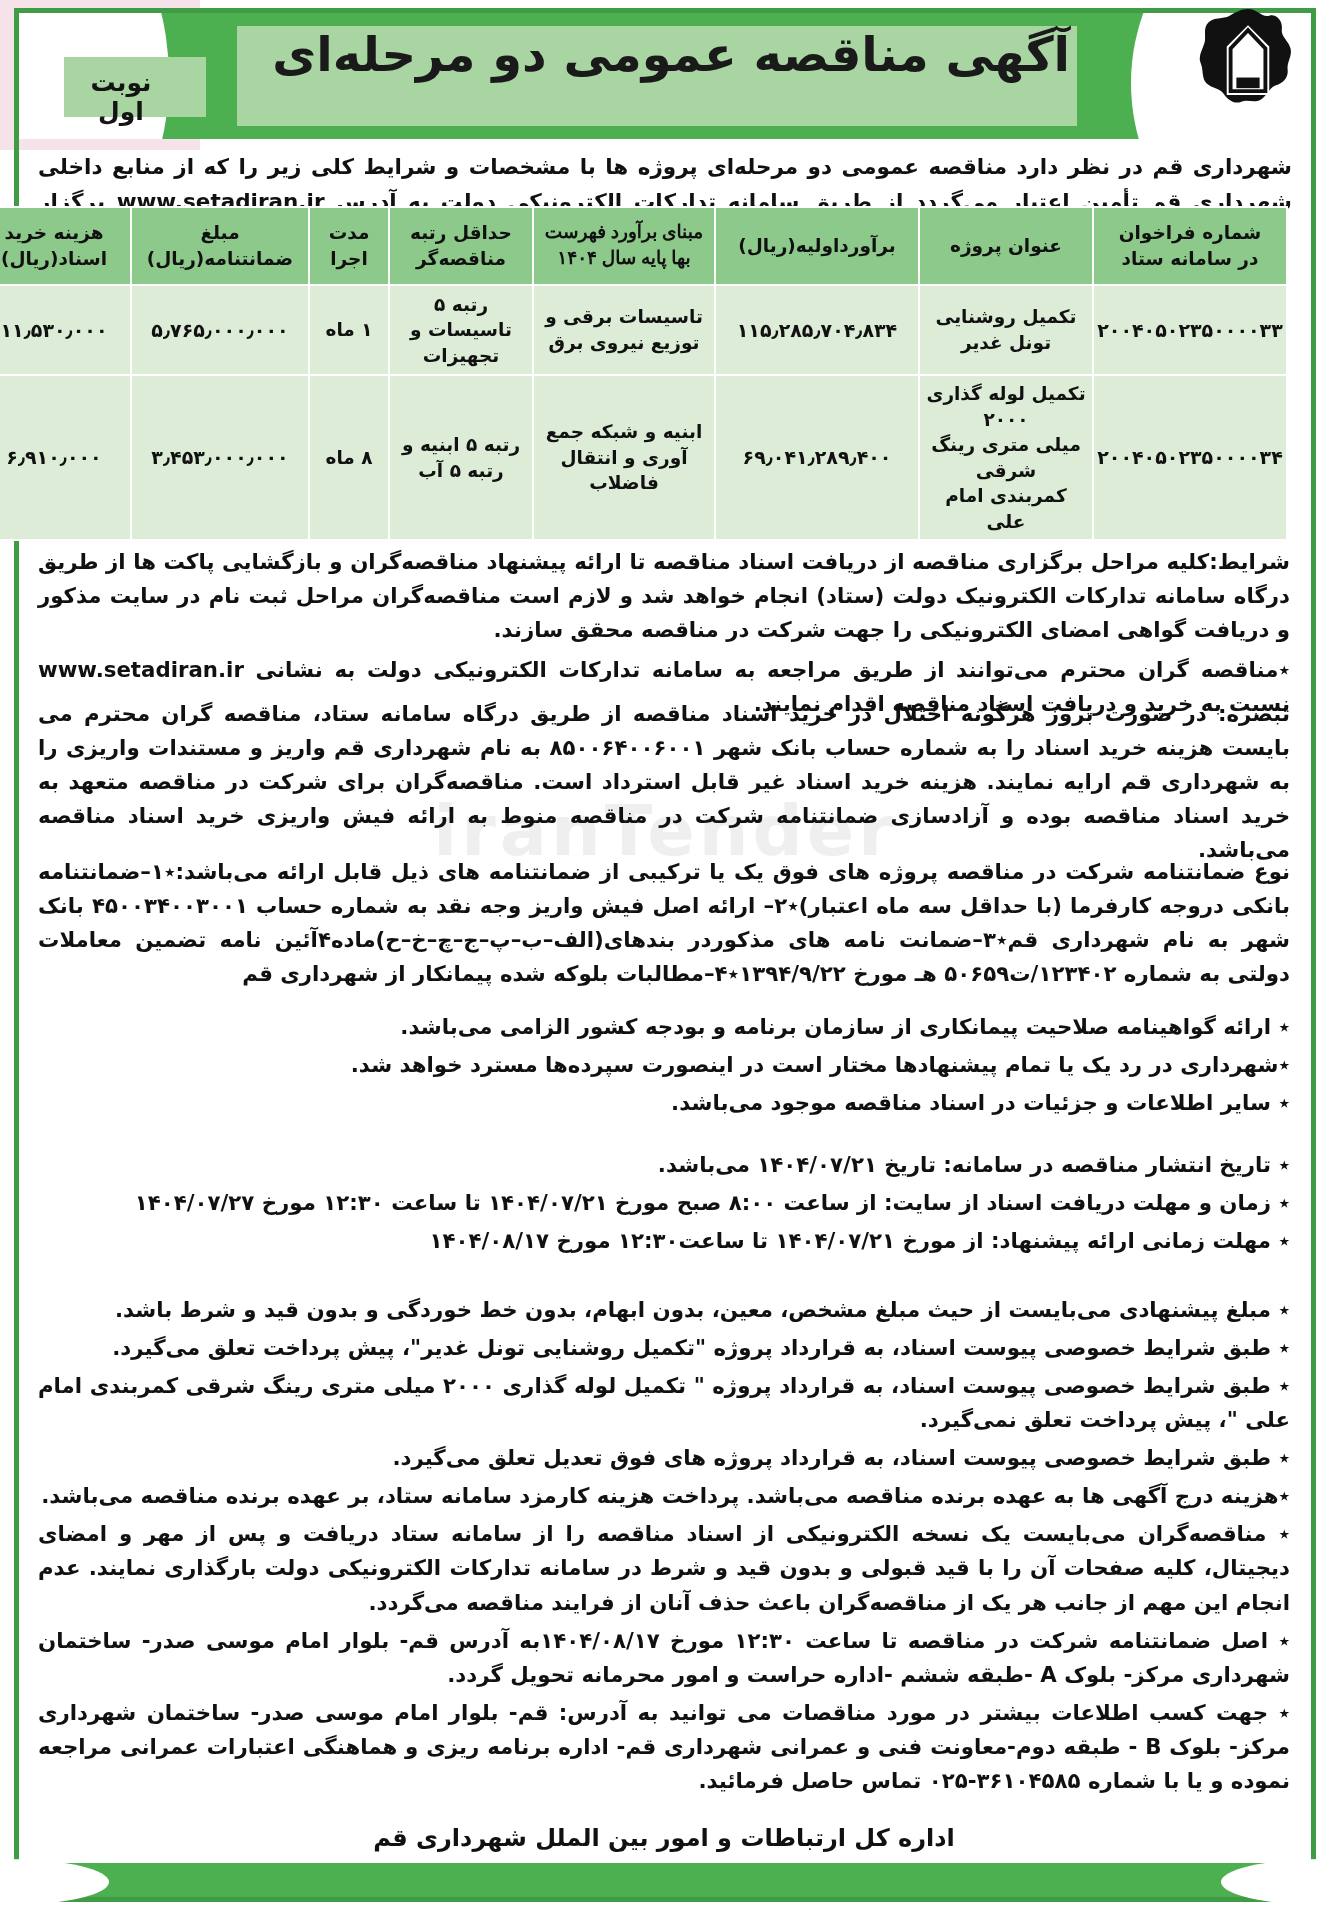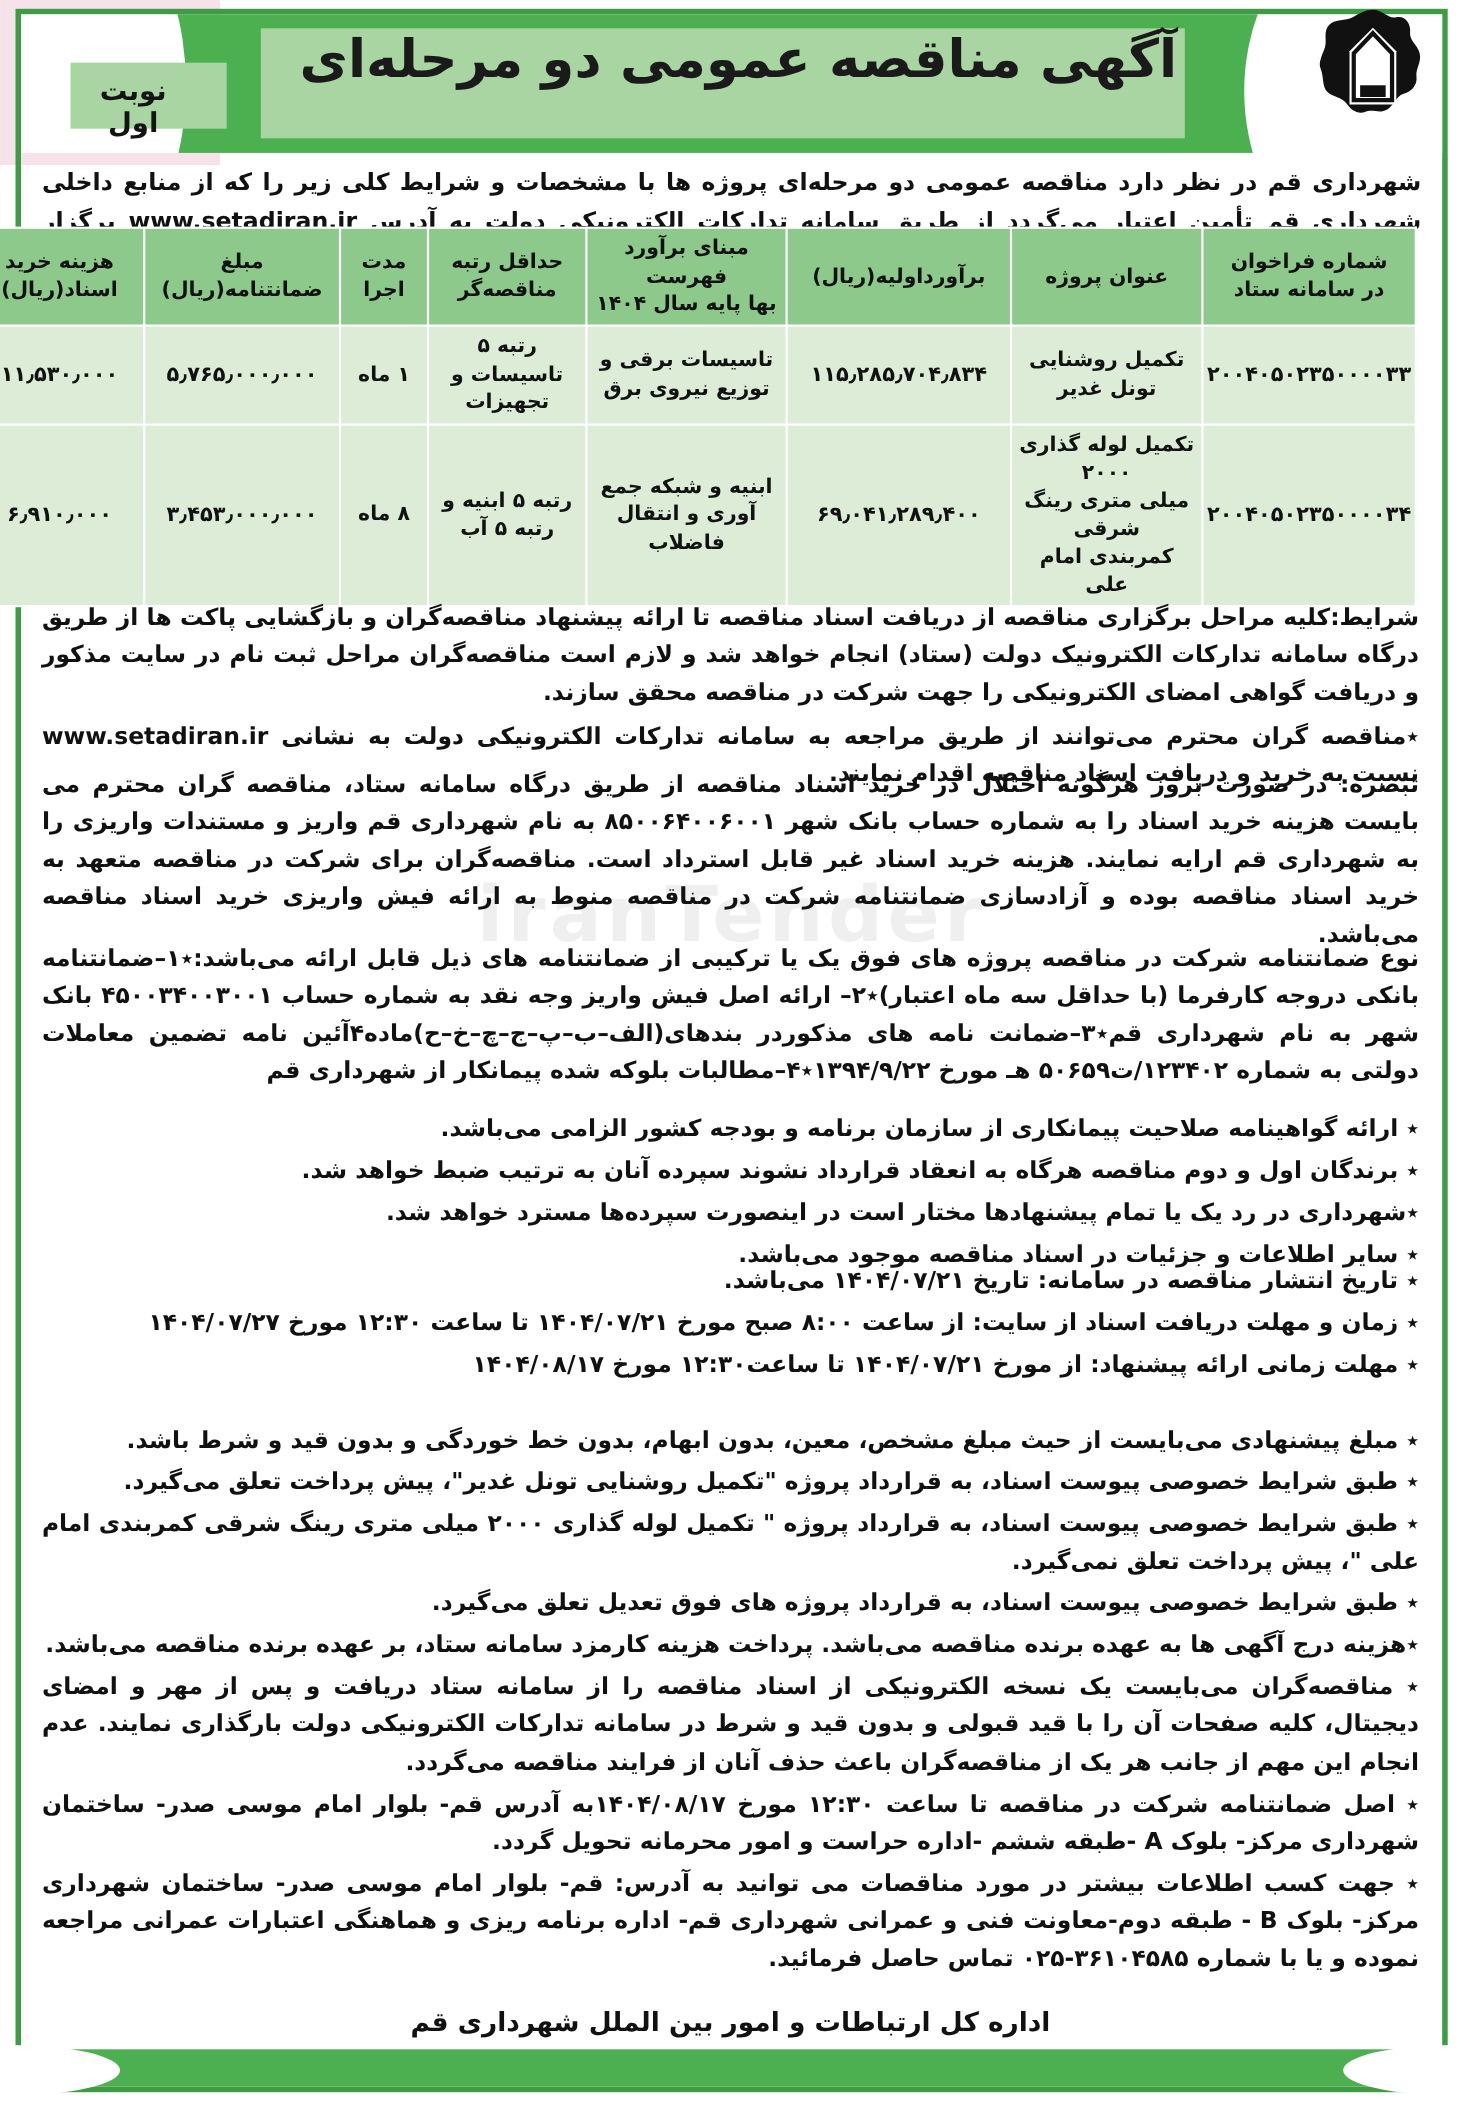--- a/index.html
+++ b/index.html
@@ -189,21 +189,21 @@
     background: #dcecd6;
     font-size: 18.5px;
     height: 78px;
   }
   table.tender td.num { font-size: 19px; letter-spacing: 0.2px; }
 
   
   .c-no     { width: 186px; margin-left: 40px; }
   .c-title  { width: 166px; }
   .c-est    { width: 196px; }
-  .c-basis  { width: 174px; }
+  .c-basis  { width: 174px; font-family: Liberation Serif, serif; }
   .c-rank   { width: 136px; }
   .c-dur    { width: 72px;  }
   .c-guar   { width: 170px; }
   .c-cost   { width: 146px; }
 
   
   .body-txt {
     position: absolute;
     right: 40px;
     width: 1252px;
@@ -366,21 +366,20 @@
     <p class="p-just" style="margin:0;"><span class="lead">تبصره:</span>
       <span>در صورت بروز هرگونه اختلال در خرید اسناد مناقصه از طریق درگاه سامانه ستاد، مناقصه گران محترم می بایست هزینه خرید اسناد را به شماره حساب بانک شهر ۸۵۰۰۶۴۰۰۶۰۰۱ به نام شهرداری قم واریز و مستندات واریزی را به شهرداری قم ارایه نمایند. هزینه خرید اسناد غیر قابل استرداد است. مناقصه‌گران برای شرکت در مناقصه متعهد به خرید اسناد مناقصه بوده و آزادسازی ضمانتنامه شرکت در مناقصه منوط به ارائه فیش واریزی خرید اسناد مناقصه می‌باشد.</span></p>
   </div>
 
   <div class="body-txt" style="top:855px;">
     <p class="p-just" style="margin:0;"><span class="lead">نوع ضمانتنامه شرکت در مناقصه پروژه های فوق یک یا ترکیبی از ضمانتنامه های ذیل قابل ارائه می‌باشد:</span><span>٭۱–ضمانتنامه بانکی دروجه کارفرما (با حداقل سه ماه اعتبار)</span><span>٭۲– ارائه اصل فیش واریز وجه نقد به شماره حساب  ۴۵۰۰۳۴۰۰۳۰۰۱ بانک شهر به نام شهرداری قم</span><span>٭۳–ضمانت نامه های مذکوردر بندهای(الف–ب–پ–ج–چ–خ–ح)ماده۴آئین نامه تضمین معاملات دولتی به شماره ۱۲۳۴۰۲/ت۵۰۶۵۹ هـ مورخ ۱۳۹۴/۹/۲۲</span><span>٭۴–مطالبات بلوکه شده پیمانکار از شهرداری قم</span></p>
   </div>
 
   <div class="body-txt" style="top:1010px;">
     <p class="p-right" style="margin:0;">٭ ارائه گواهینامه صلاحیت پیمانکاری از سازمان  برنامه و بودجه کشور الزامی می‌باشد.</p>
-    <p class="p-right" style="margin:4px 0 0 0;">٭ برندگان اول و دوم مناقصه هرگاه به انعقاد قرارداد نشوند سپرده آنان به ترتیب ضبط خواهد شد.</p>
     <p class="p-right" style="margin:4px 0 0 0;">٭شهرداری در رد یک یا تمام پیشنهادها مختار است در اینصورت سپرده‌ها مسترد خواهد شد.</p>
     <p class="p-right" style="margin:4px 0 0 0;">٭ سایر اطلاعات و جزئیات در اسناد مناقصه موجود می‌باشد.</p>
   </div>
 
   <div class="body-txt" style="top:1148px;">
     <p class="p-right" style="margin:0;"><span class="lead">٭ تاریخ انتشار مناقصه در سامانه:</span>
       <span>تاریخ ۱۴۰۴/۰۷/۲۱ می‌باشد.</span></p>
     <p class="p-right" style="margin:4px 0 0 0;"><span class="lead">٭ زمان و مهلت دریافت اسناد از سایت:</span>
       <span>از ساعت ۸:۰۰ صبح مورخ ۱۴۰۴/۰۷/۲۱ تا ساعت ۱۲:۳۰ مورخ ۱۴۰۴/۰۷/۲۷</span></p>
     <p class="p-right" style="margin:4px 0 0 0;"><span class="lead">٭ مهلت زمانی ارائه پیشنهاد:</span>

